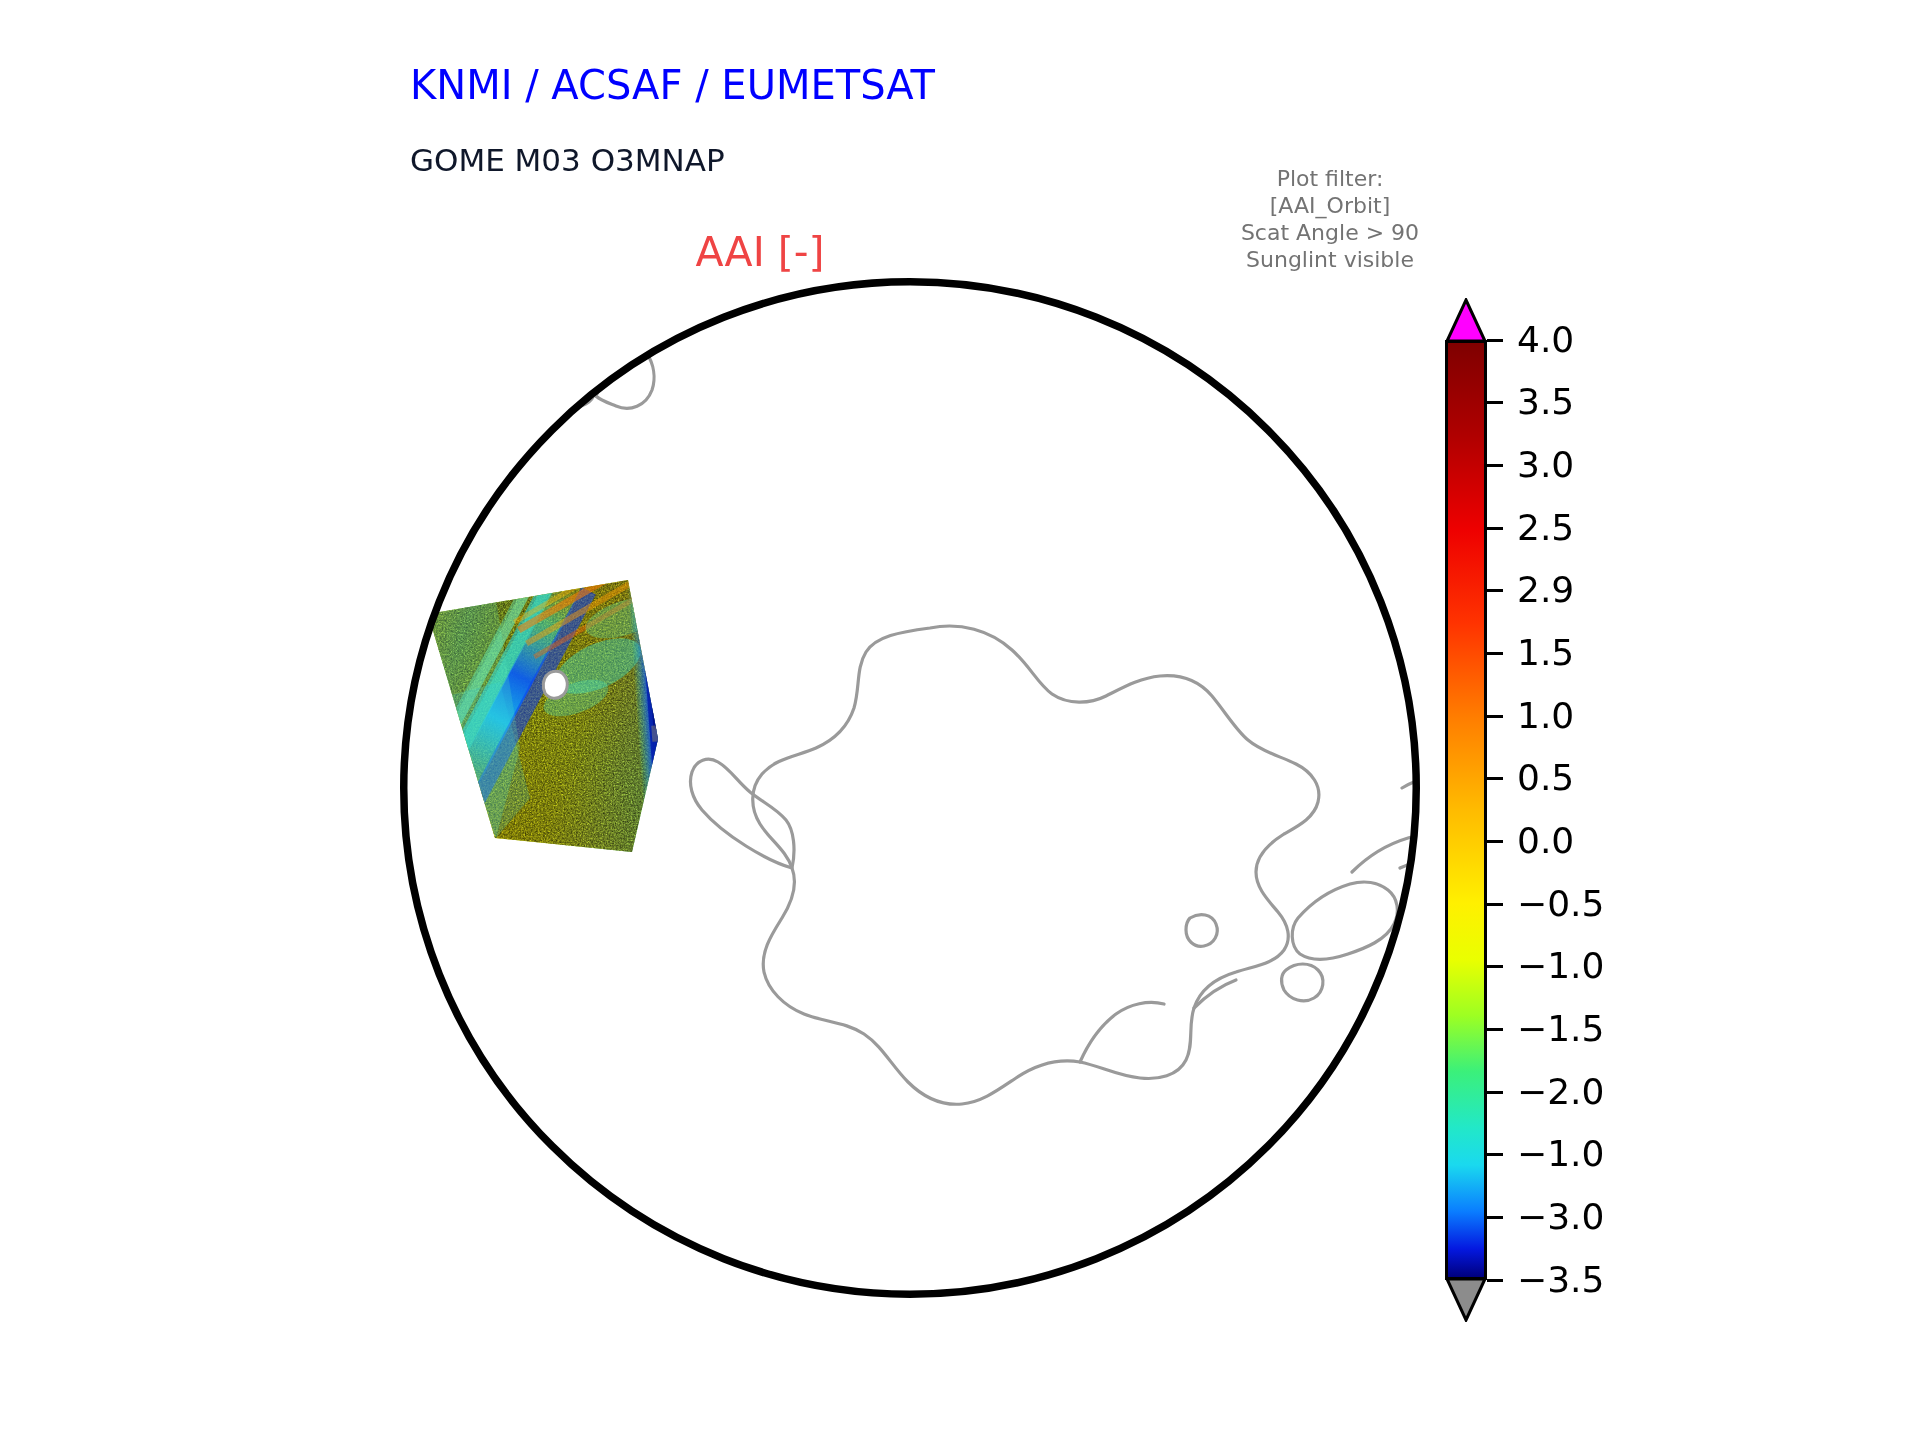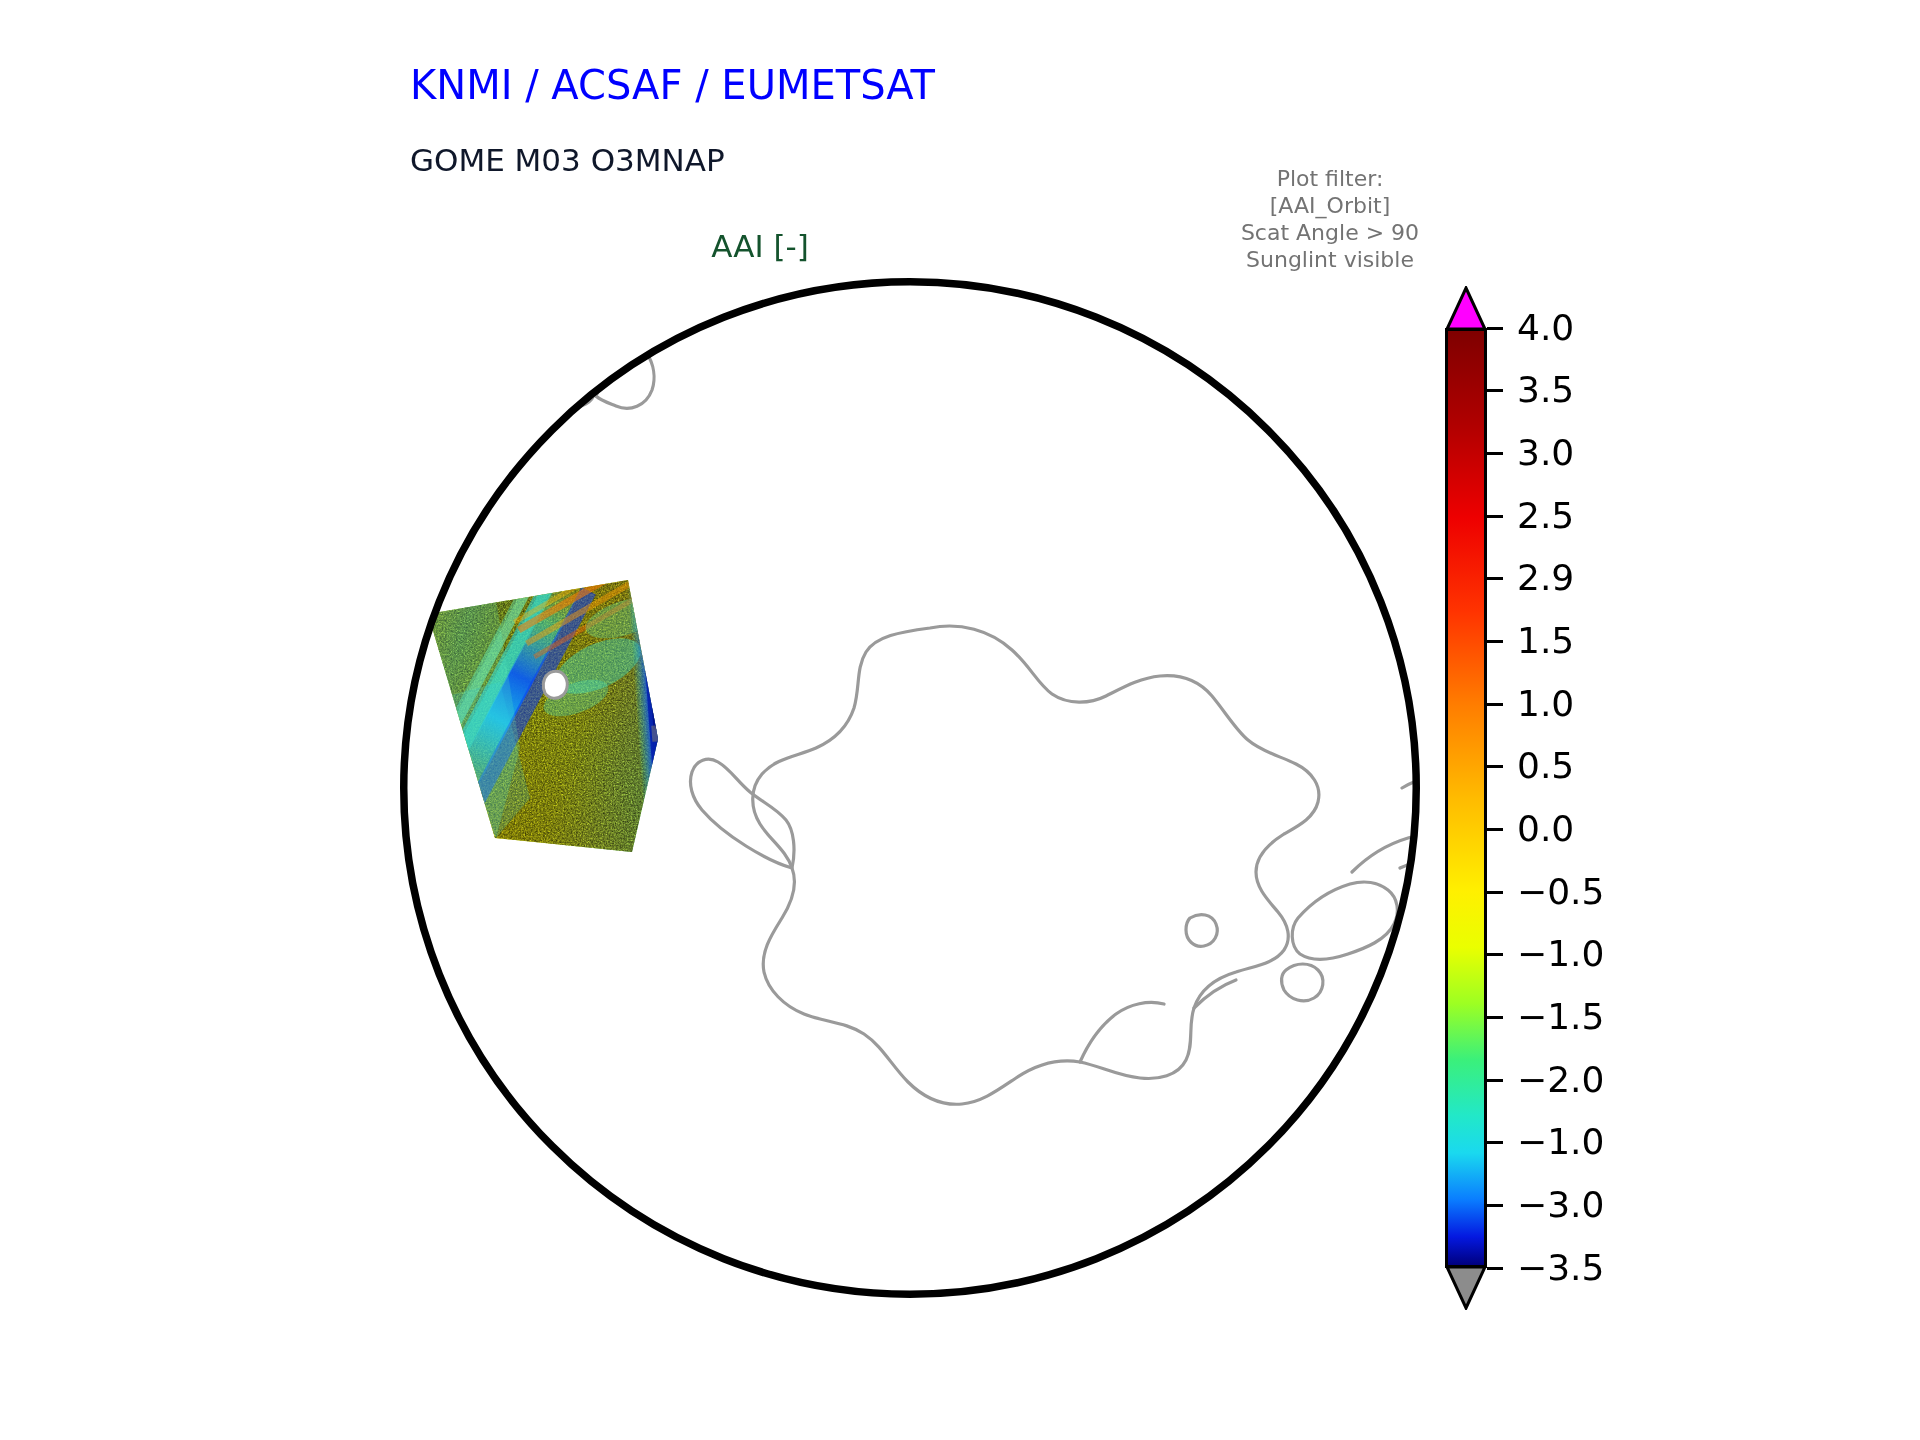--- a/index.html
+++ b/index.html
@@ -53,22 +53,22 @@
     line-height: 40px;
     white-space: nowrap;
   }
 
   .quantity-title {
     position: absolute;
     left: 410px;
     top: 228px;
     width: 700px;
     text-align: center;
-    font-size: 31px;
-    color: #14532d;
+    font-size: 41px;
+    color: #ef4444;
   }
 
   .plot-filter-block {
     position: absolute;
     left: 1180px;
     top: 165px;
     width: 300px;
     text-align: center;
     font-size: 22px;
     color: #737373;
@@ -97,21 +97,21 @@
     position: absolute;
     left: 0; top: 0;
     width: 1030px;
     height: 1030px;
   }
 
   
   .cbar-wrap {
     position: absolute;
     left: 1445px;
-    top: 286px;
+    top: 298px;
     width: 260px;
     height: 1020px;
   }
   .cbar-body {
     position: absolute;
     left: 0;
     top: 42px;
     width: 42px;
     height: 940px;
     border: 3px solid #000;

